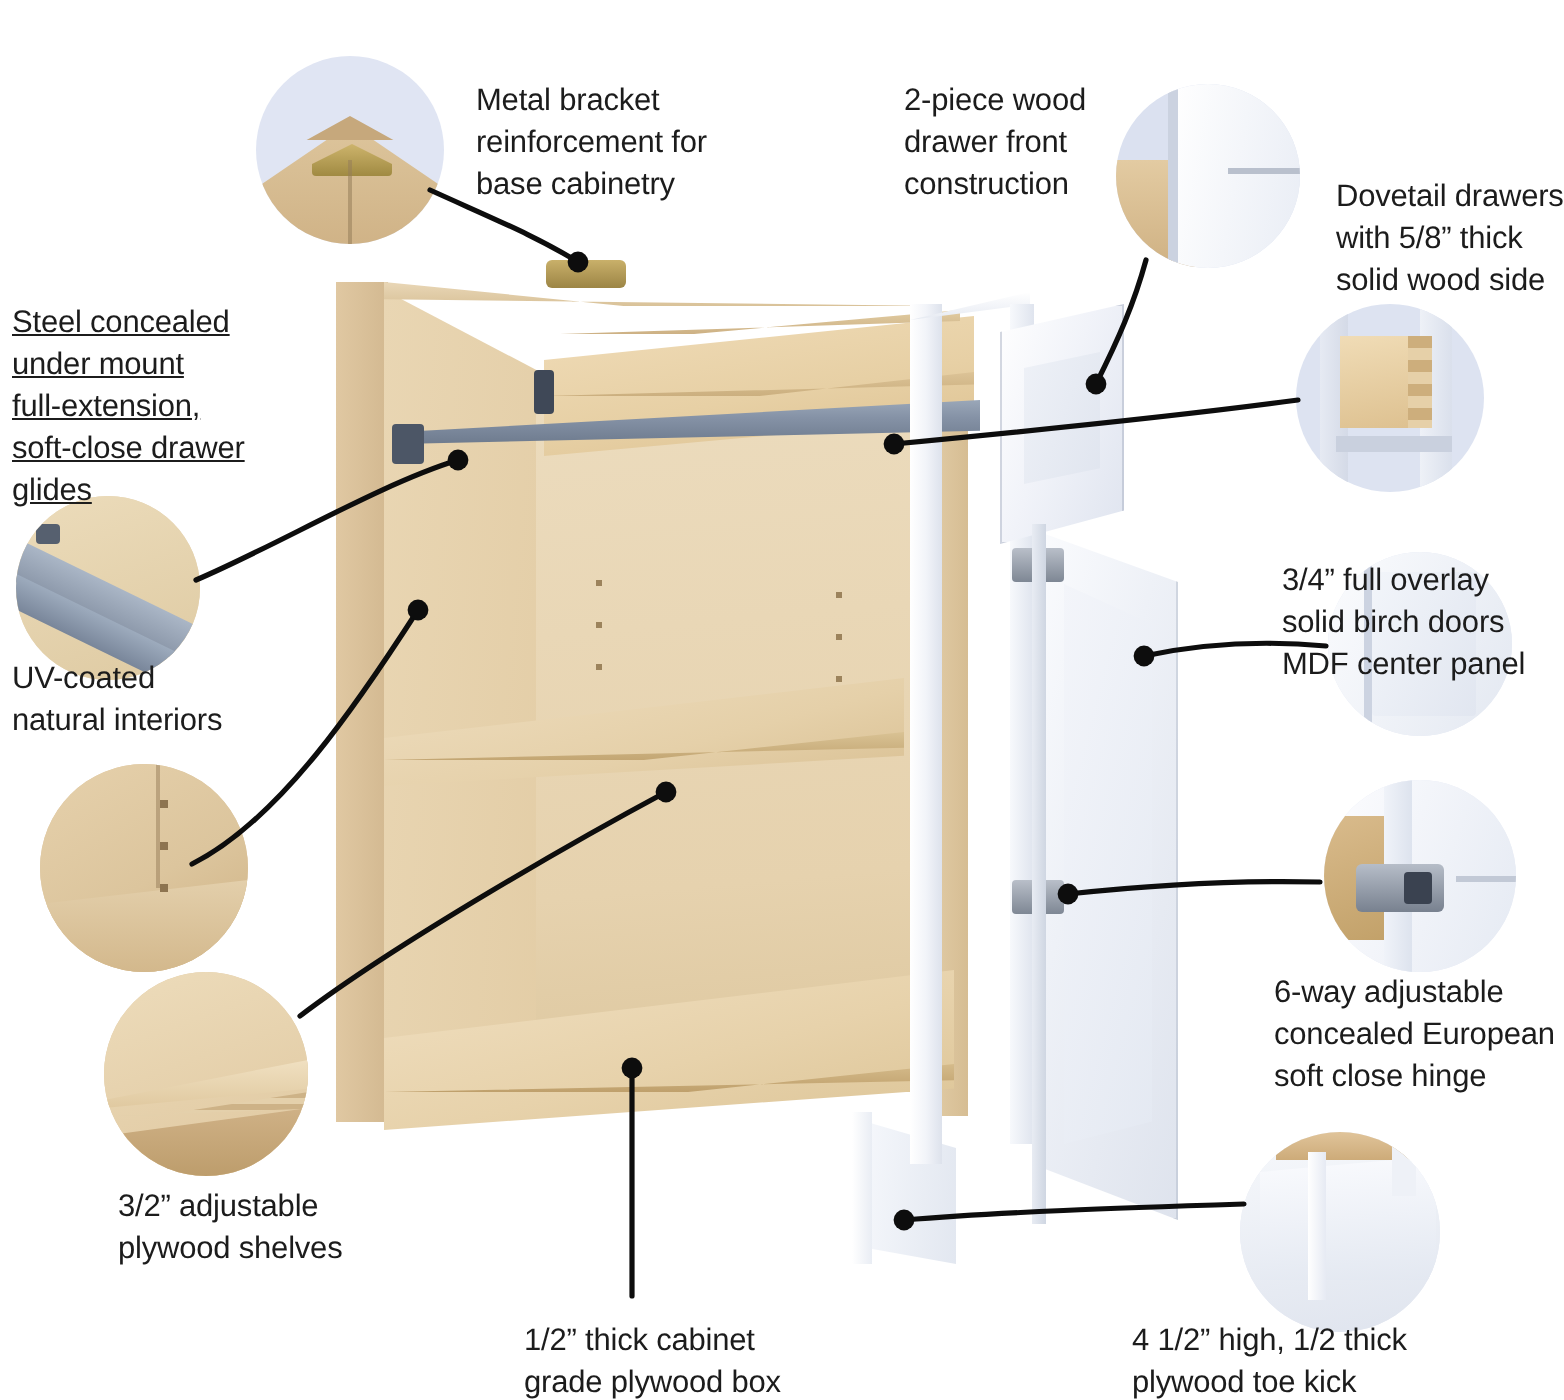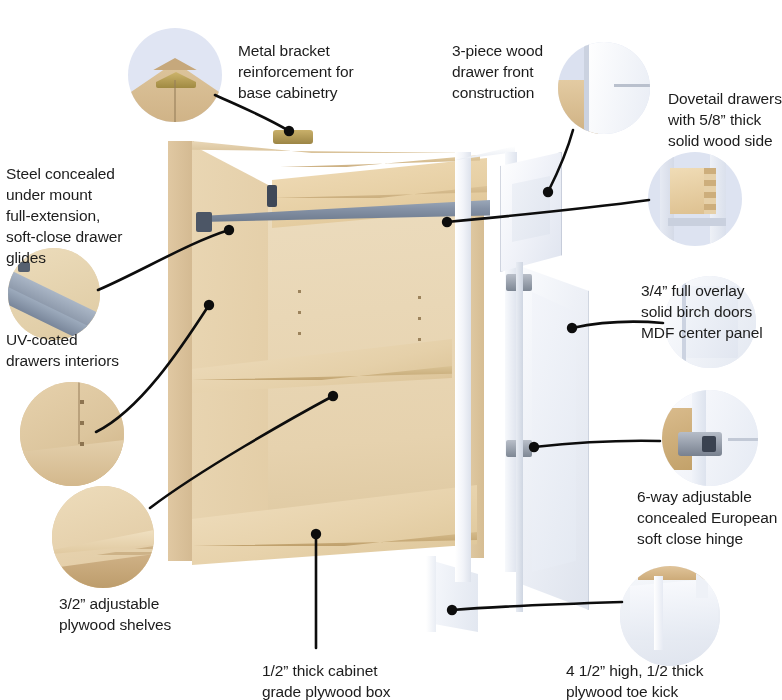--- a/index.html
+++ b/index.html
@@ -212,33 +212,33 @@
       <circle cx="572" cy="328" r="5.2"></circle>
       <circle cx="534" cy="447" r="5.2"></circle>
       <circle cx="316" cy="534" r="5.2"></circle>
       <circle cx="452" cy="610" r="5.2"></circle>
     </g>
   </svg>
 
   <div class="label" style="left:238px;top:41px;width:190px;">Metal bracket
 reinforcement for
 base cabinetry</div>
-  <div class="label" style="left:452px;top:41px;width:160px;">3-piece wood
+  <div class="label" style="left:452px;top:41px;width:160px;">2-piece wood
 drawer front
 construction</div>
   <div class="label" style="left:668px;top:89px;width:120px;">Dovetail drawers
 with 5/8” thick
 solid wood side</div>
-  <div class="label" style="left:6px;top:164px;width:150px;">Steel concealed
+  <div class="label" style="left:6px;top:152px;width:150px;text-decoration:underline;">Steel concealed
 under mount
 full-extension,
 soft-close drawer
 glides</div>
   <div class="label" style="left:6px;top:330px;width:150px;">UV-coated
-drawers interiors</div>
+natural interiors</div>
   <div class="label" style="left:641px;top:281px;width:150px;">3/4” full overlay
 solid birch doors
 MDF center panel</div>
   <div class="label" style="left:637px;top:487px;width:150px;">6-way adjustable
 concealed European
 soft close hinge</div>
   <div class="label" style="left:59px;top:594px;width:160px;">3/2” adjustable
 plywood shelves</div>
   <div class="label" style="left:262px;top:661px;width:180px;">1/2” thick cabinet
 grade plywood box</div>

